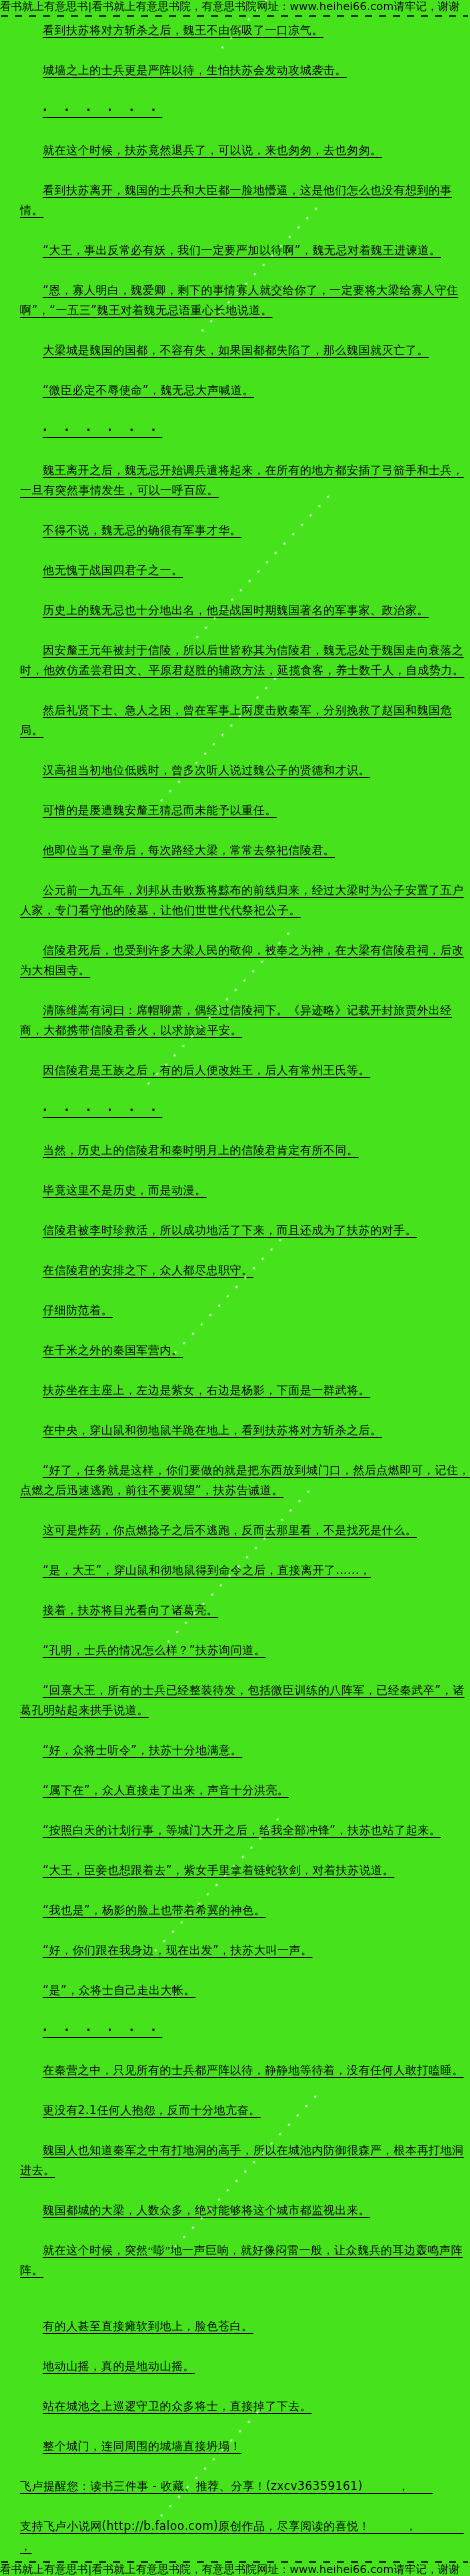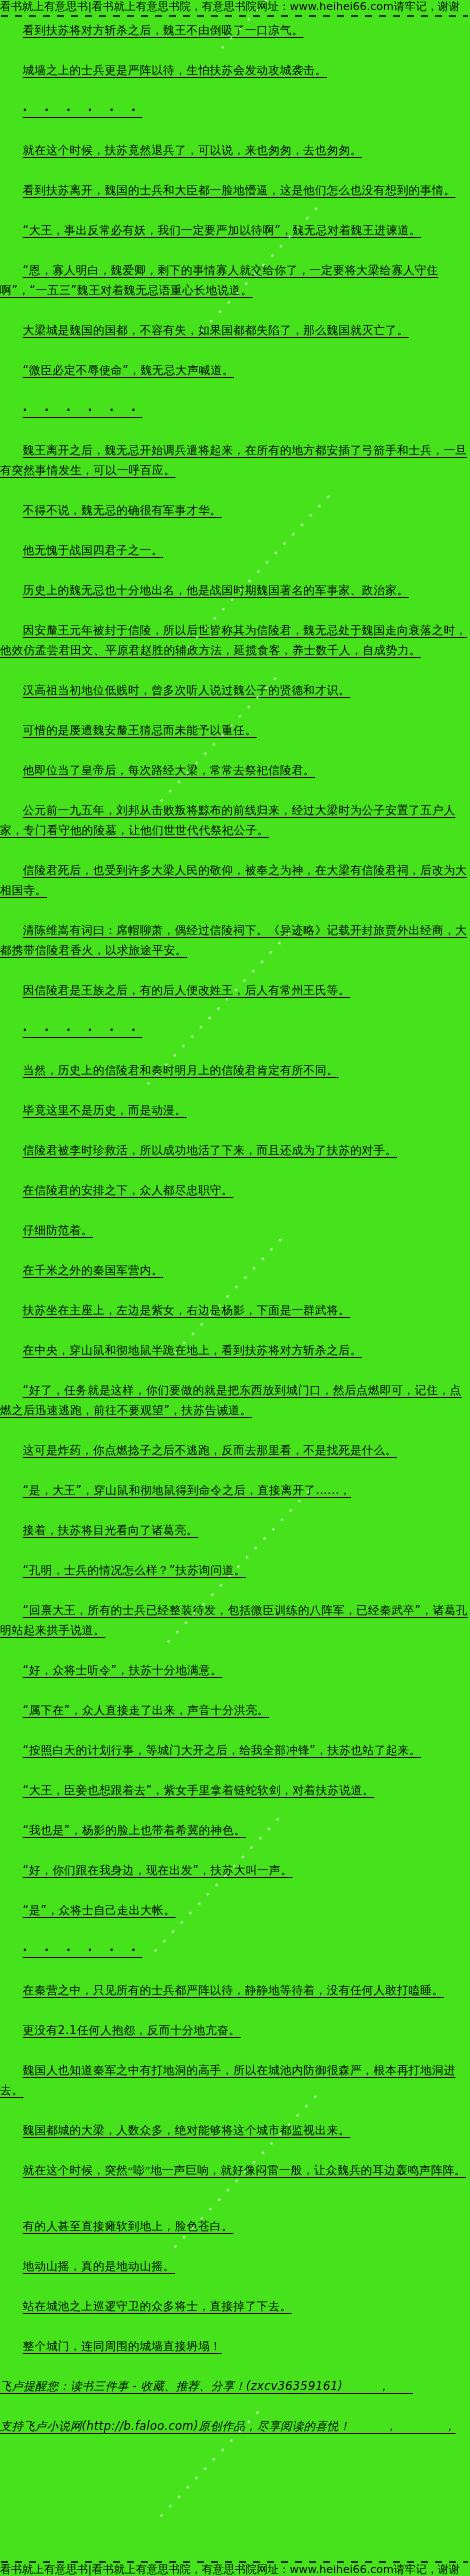--- a/index.html
+++ b/index.html
@@ -24,24 +24,25 @@
   }
   .novel{margin-top:3.4px;}
   .novel p{
     margin:0 0 20px 0;
     font-size:11.4px;line-height:20px;
     letter-spacing:0.3px;
     text-decoration:underline;
     text-underline-offset:2.7px;
     text-decoration-thickness:0.7px;
     word-break:break-all;
+    padding-left:20px;
   }
   .novel p.para{text-indent:2em;}
   .novel p.dots{text-indent:2em;letter-spacing:6.7px;font-weight:bold;}
-  .novel p.promo{text-indent:0;font-style:italic;}
+  .novel p.promo{text-indent:0;}
   .footer-block{position:absolute;left:0;bottom:0;width:471px;}
   .noise{
     position:absolute;width:215px;height:3.4px;opacity:.85;
     transform:rotate(-47deg);transform-origin:left center;
     background-image:radial-gradient(circle at 1.3px 1.3px,rgba(255,255,255,.95) 0.8px,rgba(255,255,255,0) 1.5px);
     background-size:12.8px 3.4px;
     pointer-events:none;
   }
 </style>
 </head>
@@ -59,20 +60,21 @@
     <p class="para">“大王，事出反常必有妖，我们一定要严加以待啊”，魏无忌对着魏王进谏道。</p>
     <p class="para">“恩，寡人明白，魏爱卿，剩下的事情寡人就交给你了，一定要将大梁给寡人守住啊”，“一五三”魏王对着魏无忌语重心长地说道。</p>
     <p class="para">大梁城是魏国的国都，不容有失，如果国都都失陷了，那么魏国就灭亡了。</p>
     <p class="para">“微臣必定不辱使命”，魏无忌大声喊道。</p>
     <p class="dots">· · · · · ·</p>
     <p class="para">魏王离开之后，魏无忌开始调兵遣将起来，在所有的地方都安插了弓箭手和士兵，一旦有突然事情发生，可以一呼百应。</p>
     <p class="para">不得不说，魏无忌的确很有军事才华。</p>
     <p class="para">他无愧于战国四君子之一。</p>
     <p class="para">历史上的魏无忌也十分地出名，他是战国时期魏国著名的军事家、政治家。</p>
     <p class="para">因安釐王元年被封于信陵，所以后世皆称其为信陵君，魏无忌处于魏国走向衰落之时，他效仿孟尝君田文、平原君赵胜的辅政方法，延揽食客，养士数千人，自成势力。</p>
+    <p class="para">然后礼贤下士、急人之困，曾在军事上两度击败秦军，分别挽救了赵国和魏国危局。</p>
     <p class="para">汉高祖当初地位低贱时，曾多次听人说过魏公子的贤德和才识。</p>
     <p class="para">可惜的是屡遭魏安釐王猜忌而未能予以重任。</p>
     <p class="para">他即位当了皇帝后，每次路经大梁，常常去祭祀信陵君。</p>
     <p class="para">公元前一九五年，刘邦从击败叛将黥布的前线归来，经过大梁时为公子安置了五户人家，专门看守他的陵墓，让他们世世代代祭祀公子。</p>
     <p class="para">信陵君死后，也受到许多大梁人民的敬仰，被奉之为神，在大梁有信陵君祠，后改为大相国寺。</p>
     <p class="para">清陈维嵩有词曰：席帽聊萧，偶经过信陵祠下。《异迹略》记载开封旅贾外出经商，大都携带信陵君香火，以求旅途平安。</p>
     <p class="para">因信陵君是王族之后，有的后人便改姓王，后人有常州王氏等。</p>
     <p class="dots">· · · · · ·</p>
     <p class="para">当然，历史上的信陵君和秦时明月上的信陵君肯定有所不同。</p>
     <p class="para">毕竟这里不是历史，而是动漫。</p>

